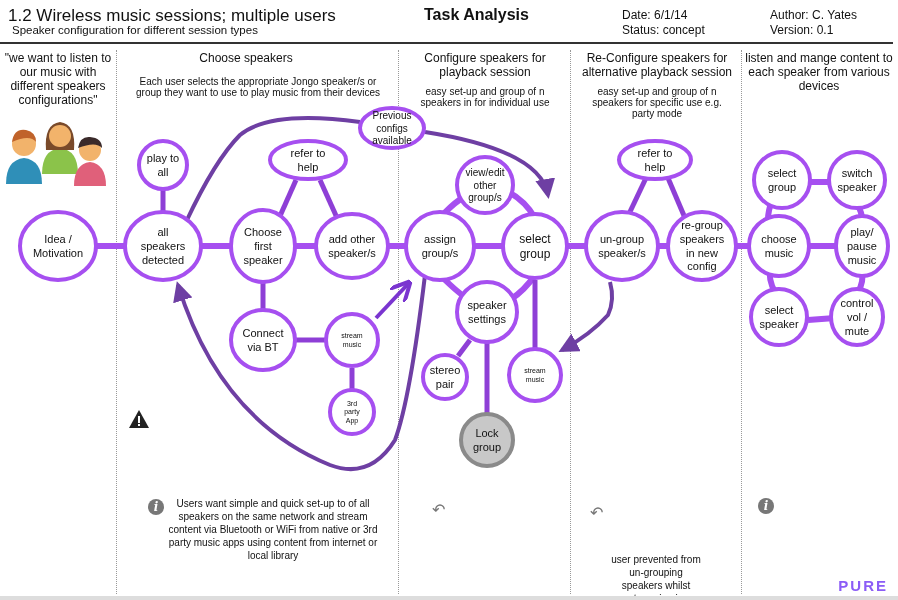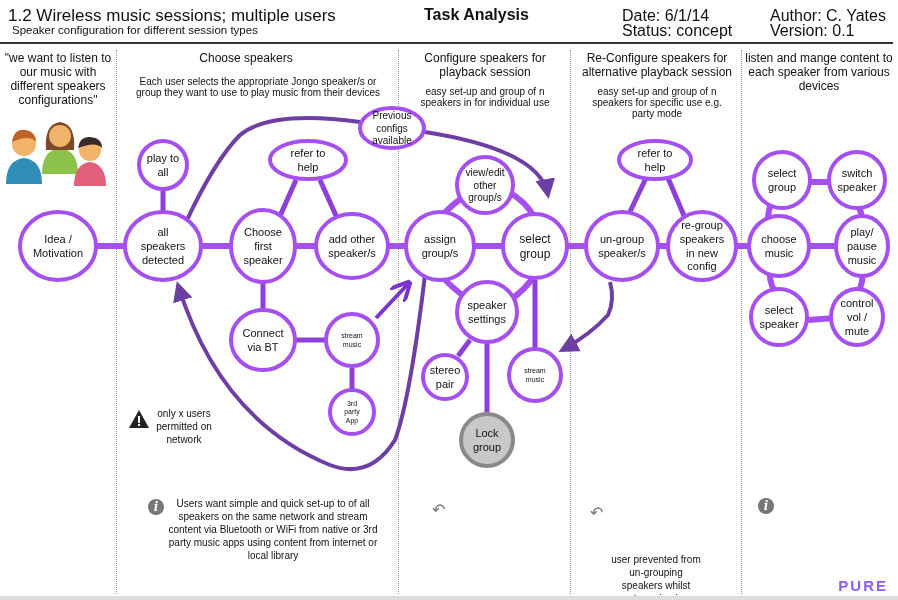--- a/index.html
+++ b/index.html
@@ -1,21 +1,21 @@
 <!DOCTYPE html>
 <html><head>
 <meta charset="utf-8">
 <style>
   html,body{margin:0;padding:0;background:#fff;}
   body{width:898px;height:600px;position:relative;overflow:hidden;font-family:"Liberation Sans",sans-serif;color:#111;}
   .abs{position:absolute;}
   .title{left:8px;top:6px;font-size:17px;}
   .subtitle{left:12px;top:24px;font-size:11.5px;}
   .doctype{left:400px;top:6px;font-size:16px;font-weight:bold;margin-left:24px;}
-  .meta{font-size:16px;line-height:15px;}
+  .meta{font-size:12px;line-height:15px;}
   .rule{left:0;top:42px;width:893px;height:2px;background:#333;}
   .col-title{font-size:12px;line-height:14px;text-align:center;}
   .col-desc{font-size:10px;line-height:11px;text-align:center;}
   .divider{position:absolute;top:50px;bottom:6px;border-left:1px dotted #999;width:0;}
   .note{font-size:10px;line-height:13px;text-align:center;}
   svg text{font-family:"Liberation Sans",sans-serif;fill:#111;}
   .brand{right:10px;bottom:6px;font-size:15px;letter-spacing:2px;font-weight:bold;color:#8b5cf6;}
   .ni{display:inline-block;width:16px;height:16px;border-radius:50%;background:#777;color:#fff;font-style:italic;font-weight:bold;font-size:12px;text-align:center;line-height:16px;font-family:"DejaVu Serif",serif;}
   .bottom-rule{left:0;bottom:0;width:898px;height:4px;background:#ddd;}
 </style>
@@ -254,21 +254,20 @@
       </g>
     </g>
 </svg>
 
 <div class="abs" style="left:128px;top:407px;width:110px;">
   <svg width="22" height="20" style="position:absolute;left:0;top:2px;">
     <path d="M11 1 L21 19 L1 19 Z" fill="#222"></path>
     <rect x="10" y="7" width="2" height="7" fill="#fff"></rect>
     <rect x="10" y="15" width="2" height="2" fill="#fff"></rect>
   </svg>
-  <div class="note" style="margin-left:24px;width:64px;">only x users permitted on network</div>
 </div>
 
 <div class="abs" style="left:145px;top:497px;width:240px;">
   <span class="ni" style="position:absolute;left:3px;top:2px;">i</span>
   <div class="note" style="margin-left:22px;width:212px;">Users want simple and quick set-up to of all speakers on the same network and stream content via Bluetooth or WiFi from native or 3rd party music apps using content from internet or local library</div>
 </div>
 
 <div class="abs" style="left:432px;top:500px;width:110px;">
   <span style="position:absolute;left:0;top:0;font-size:16px;color:#777;">↶</span>
 </div>

